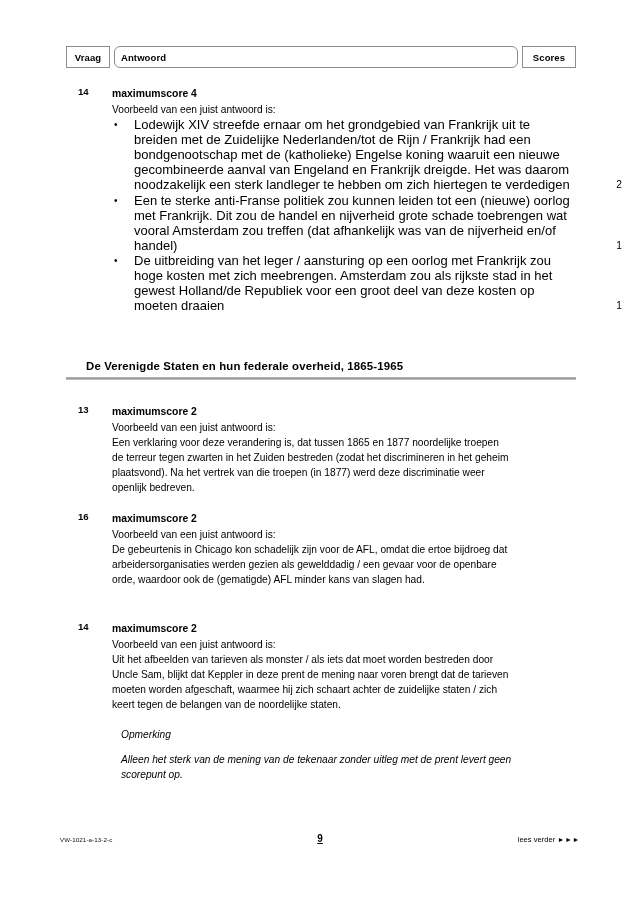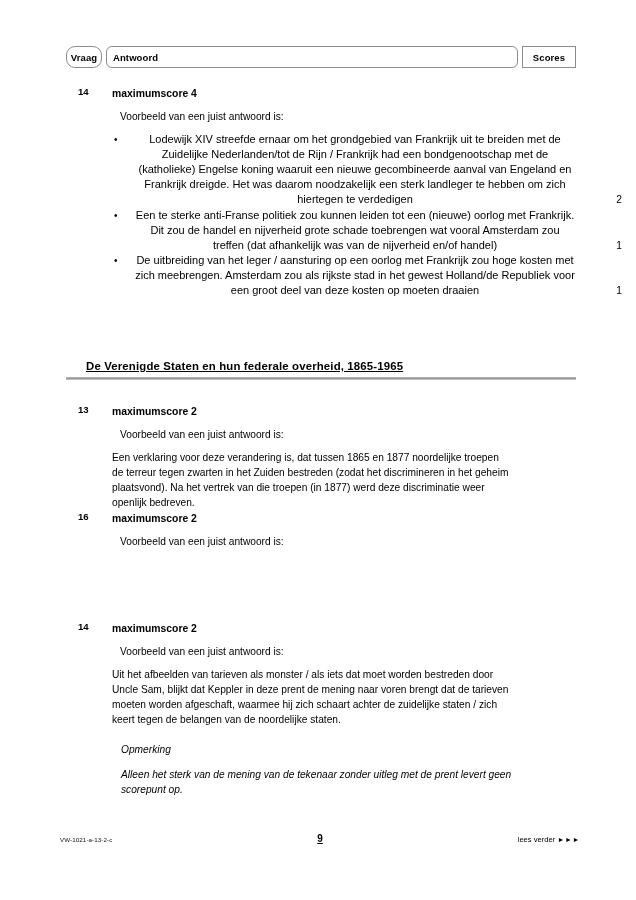--- a/index.html
+++ b/index.html
@@ -36,23 +36,22 @@
     border: 1px solid #8c8c8c;
     background: #ffffff;
     font-size: 9.5px;
     font-weight: bold;
     display: flex;
     align-items: center;
     box-sizing: border-box;
     letter-spacing: 0.1px;
   }
   .hdr-vraag {
-    width: 36px;
+    width: 44px;
     justify-content: center;
-    border-radius: 9px;
   }
   .hdr-antwoord {
     flex: 1;
     margin-left: 4px;
     padding-left: 6px;
     border-radius: 6px;
   }
   .hdr-scores {
     width: 54px;
     margin-left: 4px;
@@ -81,21 +80,21 @@
   }
   .qtitle {
     font-size: 10.4px;
     font-weight: bold;
     line-height: 15px;
     margin: 0 0 1px 0;
   }
   .qline {
     font-size: 10.2px;
     line-height: 15.1px;
-    margin: 8px;
+    margin: 0;
   }
   .qpara {
     font-size: 10.2px;
     line-height: 15.1px;
     margin: 0;
     width: 400px;
   }
 
   
   .bullet-row {
@@ -107,24 +106,23 @@
     width: 22px;
     flex: 0 0 22px;
     font-size: 10px;
     line-height: 15.1px;
     text-align: left;
     padding-left: 2px;
     box-sizing: border-box;
   }
   .bullet-text {
     flex: 1 1 auto;
-    font-size: 11px;
+    font-size: 13px;
     line-height: 15.1px;
     width: 382px;
-    text-align: center;
   }
   .bullet-score {
     position: absolute;
     right: -46px;
     bottom: 0;
     font-size: 10.2px;
     line-height: 15.1px;
     text-align: right;
     width: 20px;
   }
@@ -135,21 +133,20 @@
     left: 66px;
     width: 510px;
   }
   .section-title {
     font-size: 11.4px;
     font-weight: bold;
     letter-spacing: 0.15px;
     padding-left: 20px;
     margin: 0;
     line-height: 16px;
-    text-decoration: underline;
   }
   .section-rule {
     margin-top: 3px;
     height: 3px;
     width: 100%;
     background: linear-gradient(to bottom, #b8b8b8 0%, #9a9a9a 50%, #cfcfcf 100%);
   }
 
   
   .note {
@@ -247,20 +244,21 @@
       <p class="qline">Voorbeeld van een juist antwoord is:</p>
       <p class="qpara">Een verklaring voor deze verandering is, dat tussen 1865 en 1877 noordelijke troepen de terreur tegen zwarten in het Zuiden bestreden (zodat het discrimineren in het geheim plaatsvond). Na het vertrek van die troepen (in 1877) werd deze discriminatie weer openlijk bedreven.</p>
     </div>
   </div>
 
   <div class="qblock" style="top:511px;">
     <div class="qnum">16</div>
     <div class="qbody">
       <p class="qtitle">maximumscore 2</p>
       <p class="qline">Voorbeeld van een juist antwoord is:</p>
+      <p class="qpara">De gebeurtenis in Chicago kon schadelijk zijn voor de AFL, omdat die ertoe bijdroeg dat arbeidersorganisaties werden gezien als gewelddadig / een gevaar voor de openbare orde, waardoor ook de (gematigde) AFL minder kans van slagen had.</p>
     </div>
   </div>
 
   <div class="qblock" style="top:621px;">
     <div class="qnum">14</div>
     <div class="qbody">
       <p class="qtitle">maximumscore 2</p>
       <p class="qline">Voorbeeld van een juist antwoord is:</p>
       <p class="qpara">Uit het afbeelden van tarieven als monster / als iets dat moet worden bestreden door Uncle Sam, blijkt dat Keppler in deze prent de mening naar voren brengt dat de tarieven moeten worden afgeschaft, waarmee hij zich schaart achter de zuidelijke staten / zich keert tegen de belangen van de noordelijke staten.</p>
       <p class="note" style="margin-top:15px;">Opmerking</p>

